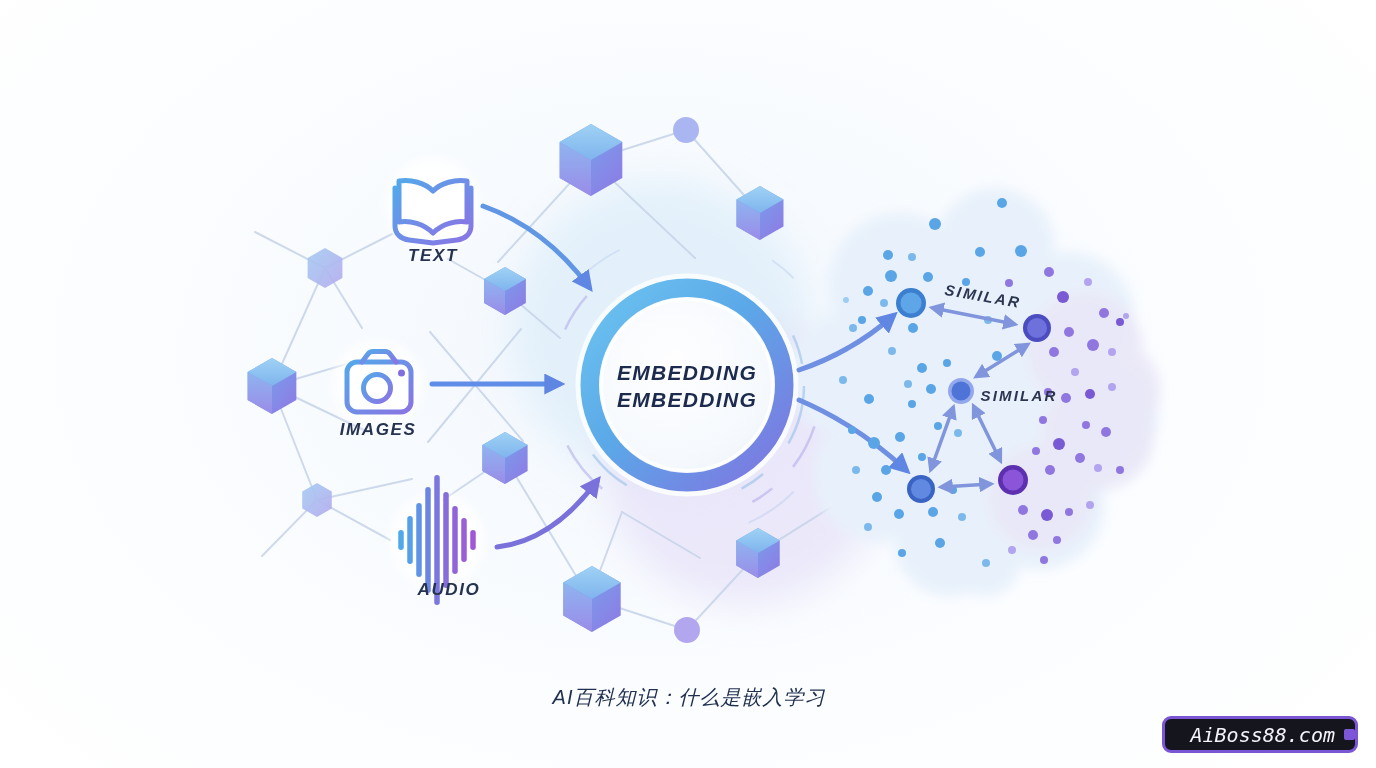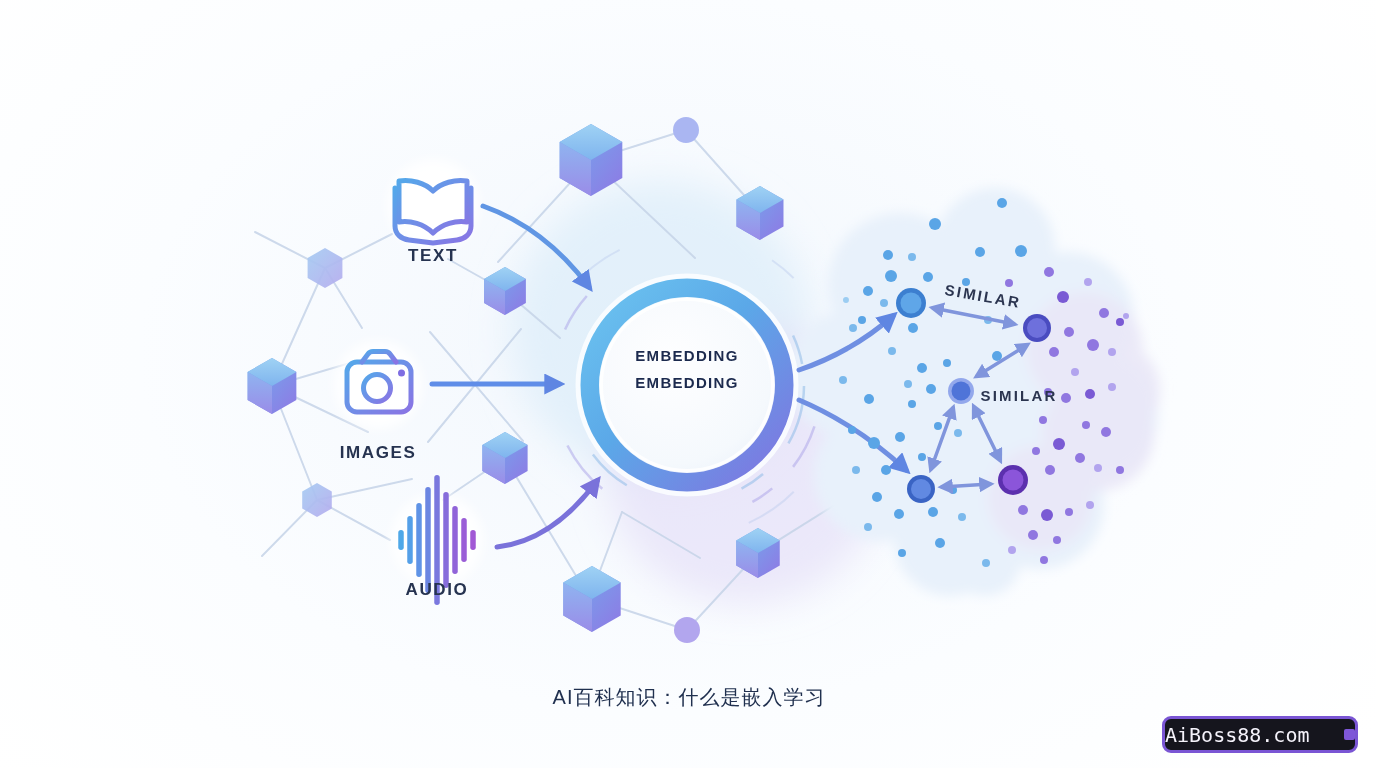--- a/index.html
+++ b/index.html
@@ -1,32 +1,32 @@
 <!DOCTYPE html>
 <html><head>
 <meta charset="utf-8">
 <style>
   html,body{margin:0;padding:0;background:#ffffff;}
   .stage{position:relative;width:1376px;height:768px;overflow:hidden;
     background:radial-gradient(900px 620px at 48% 46%, #f2f7fd 0%, #fbfdff 58%, #ffffff 100%);
-    font-family:"Liberation Sans",sans-serif;}
+    font-family:"Liberation Sans",sans-serif;font-style:italic;}
   .stage svg{position:absolute;left:0;top:0;}
   .lbl{position:absolute;transform:translate(-50%,-50%);color:#263350;font-weight:700;
     letter-spacing:1.6px;font-size:17px;white-space:nowrap;}
-  .center-label{position:absolute;left:687px;top:369px;transform:translate(-50%,-50%);
-    text-align:right;color:#1c2a4e;font-weight:700;font-size:15px;letter-spacing:1.3px;
+  .center-label{position:absolute;left:687px;top:386px;transform:translate(-50%,-50%);
+    text-align:right;color:#1c2a4e;font-weight:700;font-size:21px;letter-spacing:1.3px;
     line-height:27px;white-space:nowrap;}
   .similar{position:absolute;transform:translate(-50%,-50%);font-size:15px;font-weight:700;
     letter-spacing:2.2px;color:#2b3550;white-space:nowrap;}
   .similar.rot{transform:translate(-50%,-50%) rotate(10deg);}
   .title{position:absolute;left:689px;top:697px;transform:translate(-50%,-50%);
     font-size:20px;color:#20304f;font-weight:500;letter-spacing:1px;white-space:nowrap;}
   .badge{position:absolute;left:1162px;top:716px;width:196px;height:37px;box-sizing:border-box;
     background:#15151d;border:3px solid #7a55d4;border-radius:9px;display:flex;align-items:center;
-    justify-content:space-between;gap:9px;color:#f4f2fa;font-family:"DejaVu Sans Mono",monospace;font-size:20px;}
+    justify-content:flex-end;gap:9px;color:#f4f2fa;font-family:"DejaVu Sans Mono",monospace;font-size:20px;}
   .badge .sq{width:11px;height:11px;border-radius:2px;background:#7e57d8;flex:0 0 auto;}
 </style>
 </head>
 <body>
 
 <div class="stage">
 
 <svg width="1376" height="768" viewBox="0 0 1376 768">
   <defs>
     <linearGradient id="iconGrad" x1="0" y1="0" x2="1" y2="1">
@@ -314,22 +314,22 @@
           <circle cx="921" cy="489" r="10" fill="#6189e2"></circle>
         </g>
     <g>
           <circle cx="1013" cy="480" r="15" fill="#5c30ae"></circle>
           <circle cx="1013" cy="480" r="10.5" fill="#8b55da"></circle>
         </g>
   </g>
 </svg>
 
 <div class="lbl" style="left:433px;top:256px">TEXT</div>
-<div class="lbl" style="left:378px;top:453px">IMAGES</div>
-<div class="lbl" style="left:437px;top:590px">AUDIO</div>
+<div class="lbl" style="left:378px;top:430px">IMAGES</div>
+<div class="lbl" style="left:449px;top:590px">AUDIO</div>
 
 <div class="center-label">
   <div>EMBEDDING</div>
   <div>EMBEDDING</div>
 </div>
 
 <div class="similar rot" style="left:983px;top:296px">SIMILAR</div>
 <div class="similar" style="left:1019px;top:395px">SIMILAR</div>
 
 <div class="title">AI百科知识：什么是嵌入学习</div>

